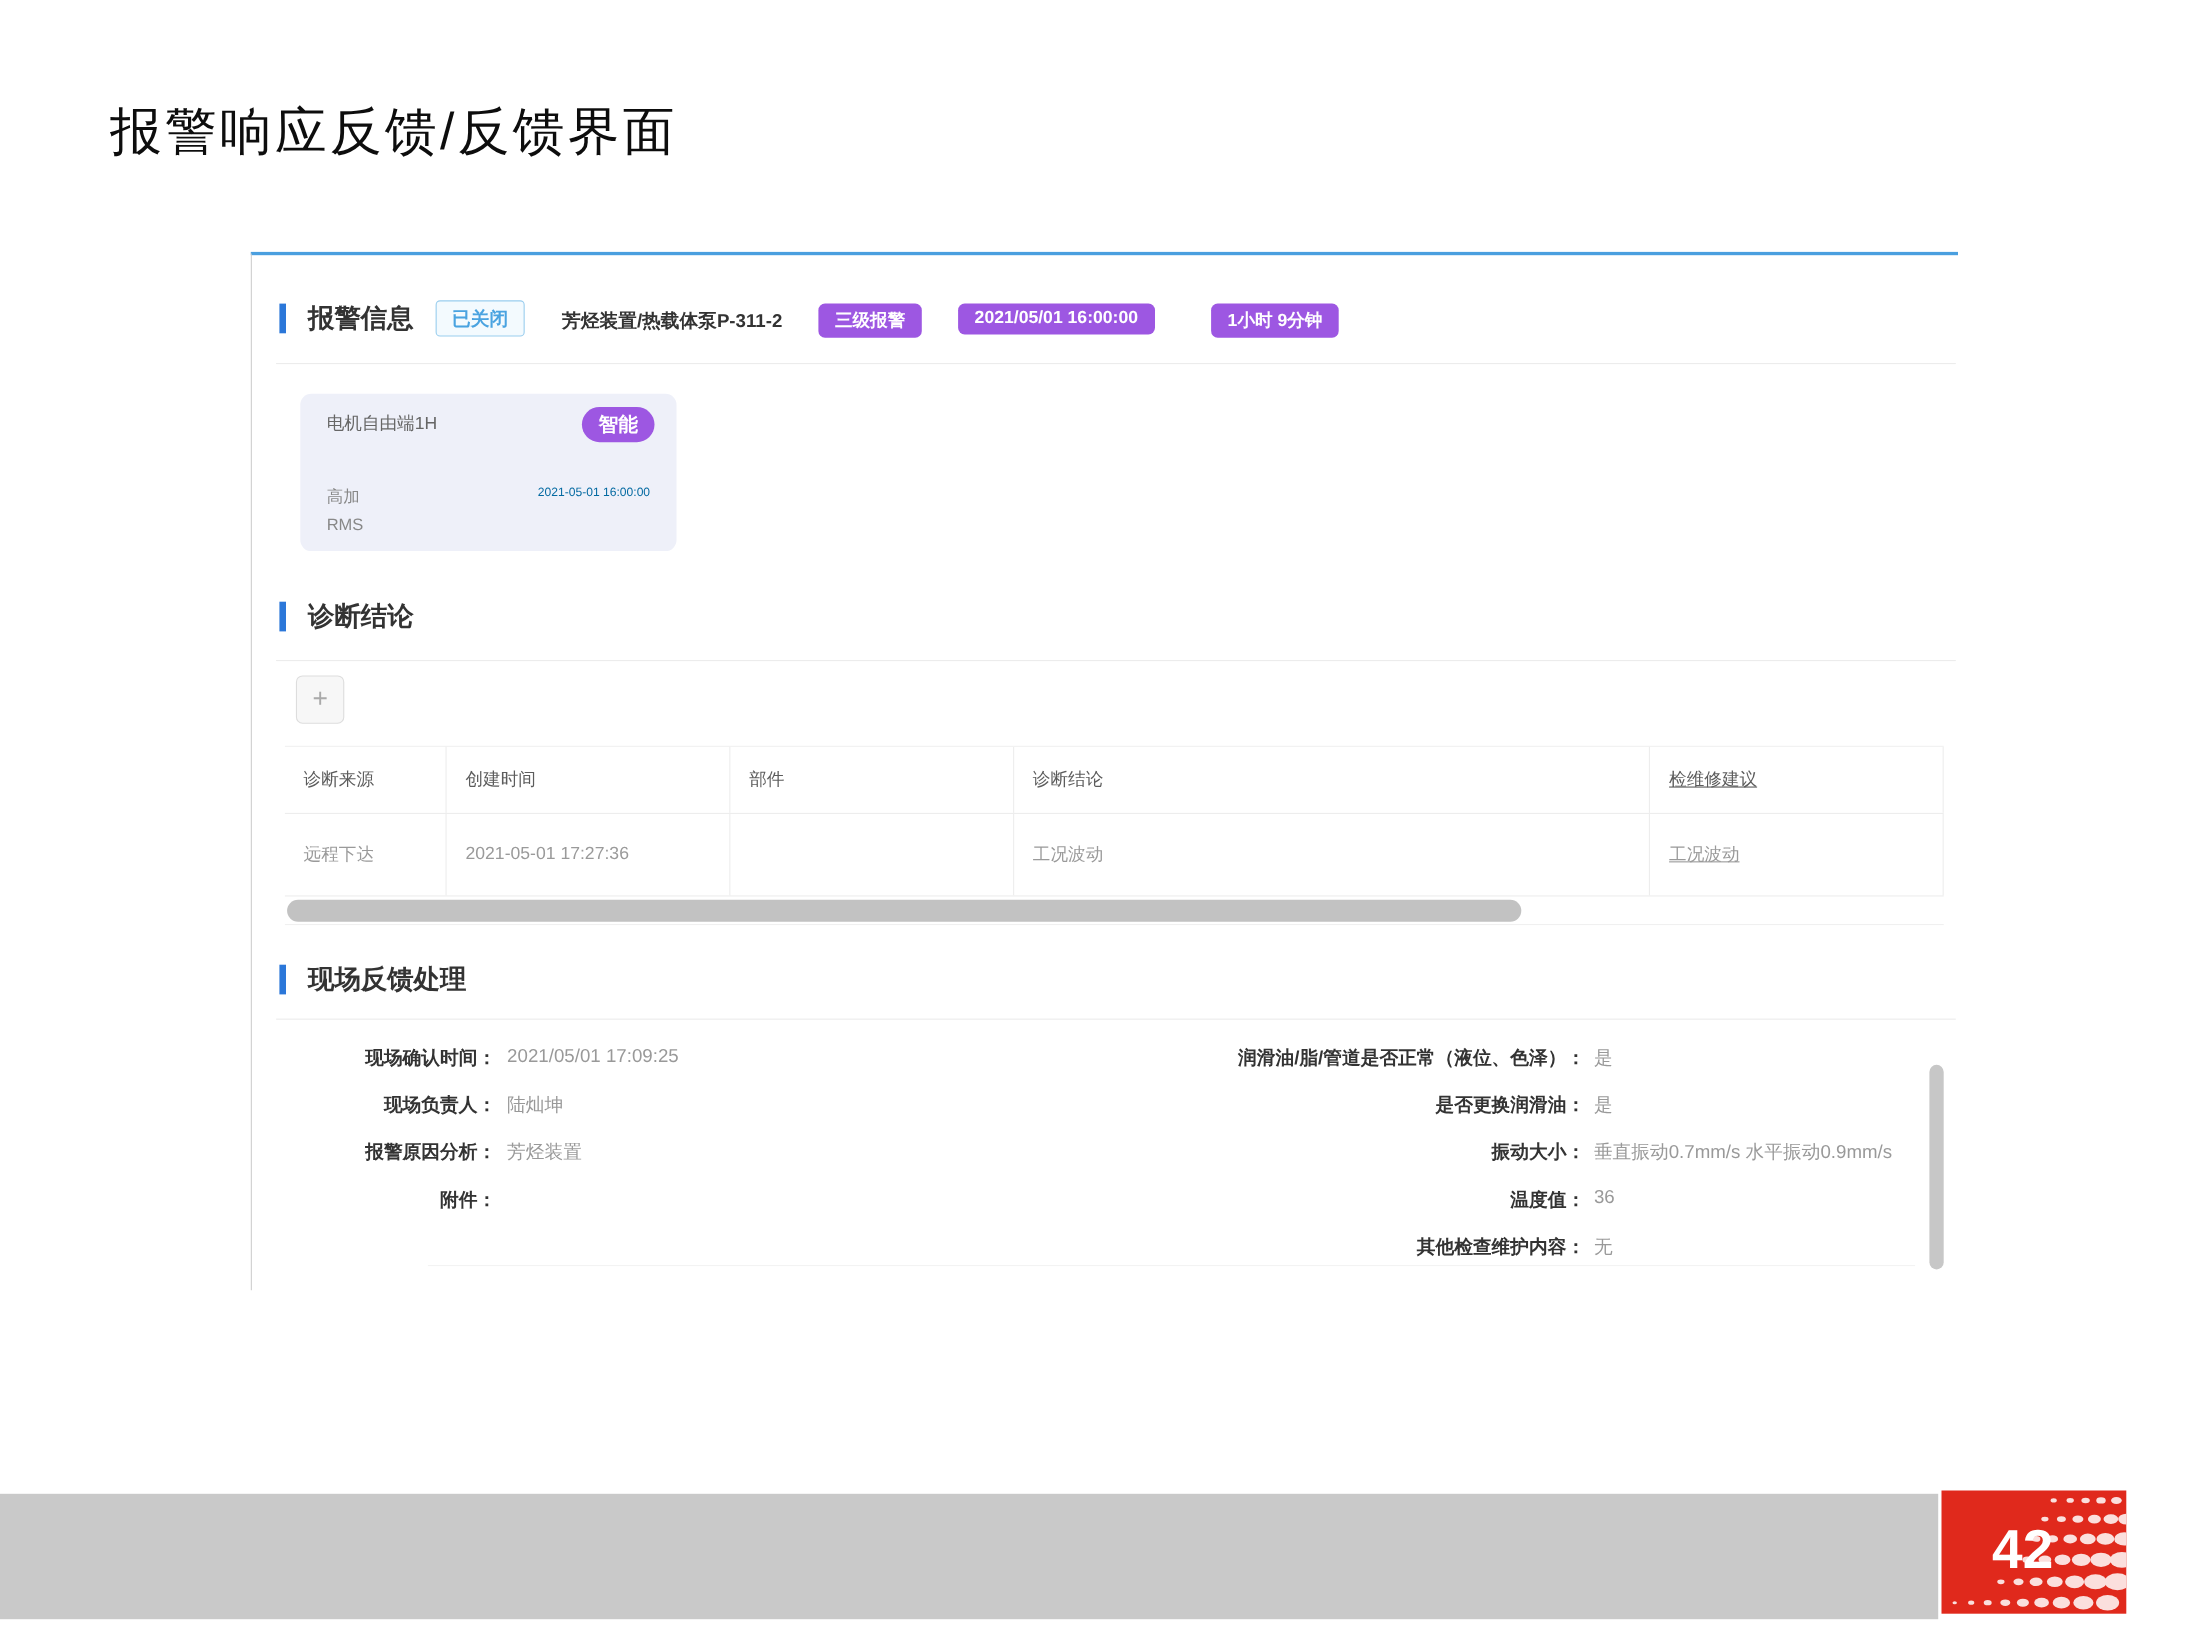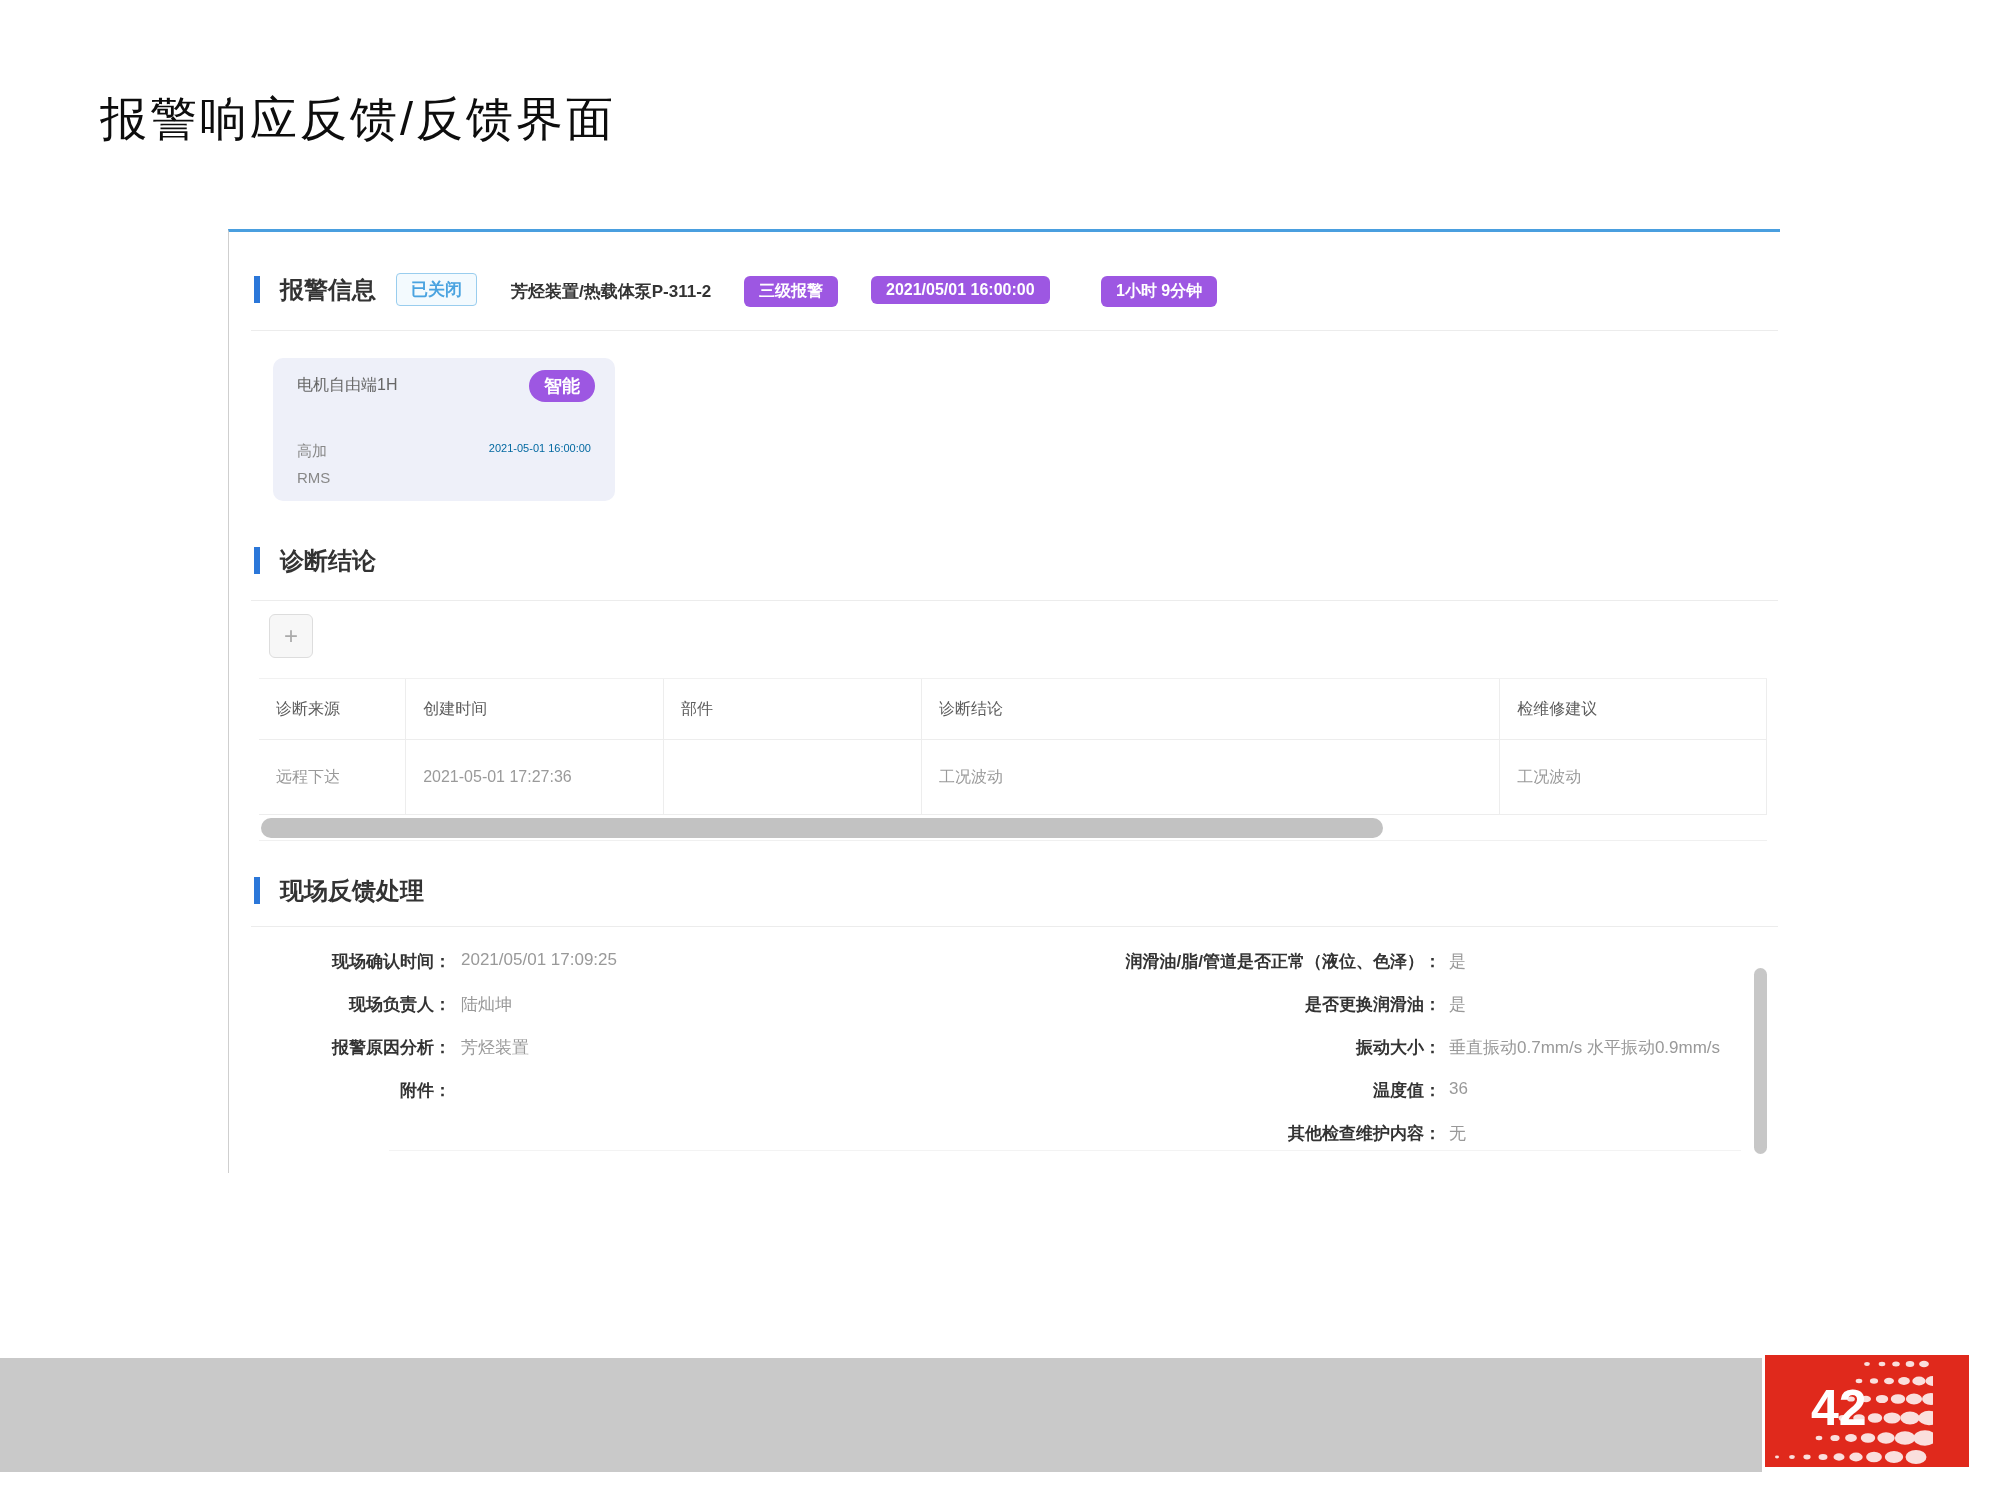--- a/index.html
+++ b/index.html
@@ -19,34 +19,34 @@
   .card-param{left:24px;top:84px;font-size:15px;color:#888;}
   .card-time{right:24px;top:84px;font-size:11px;color:#0369a1;}
   .card-metric{left:24px;top:111px;font-size:15px;color:#888;}
   .plus-btn{left:40px;top:382px;width:44px;height:44px;background:#f7f7f7;border:1px solid #ddd;border-radius:6px;color:#aaa;font-size:24px;display:flex;align-items:center;justify-content:center;box-sizing:border-box;}
   .tbl{left:30px;top:446px;width:1508px;font-size:16px;}
   .tr{display:flex;border-bottom:1px solid #ededed;}
   .tr.head{height:60px;border-top:1px solid #f1f1f1;color:#5c5c5c;}
   .tr.row{height:74px;color:#9a9a9a;}
   .td{display:flex;align-items:center;padding-left:17px;box-sizing:border-box;}
   .td:nth-child(n+2){border-left:1px solid #ededed;}
-  .td.c1{width:150px;}.td.c2{width:265px;}.td.c3{width:265px;}.td.c4{width:595px;}.td.c5{width:275px;border-right:1px solid #ededed;}
+  .td.c1{width:150px;}.td.c2{width:265px;}.td.c3{width:265px;}.td.c4{width:595px;}.td.c5{width:275px;border-right:1px solid #ededed;text-decoration:underline;}
   .hscroll{left:30px;top:586px;width:1508px;height:22px;border-bottom:1px solid #f0f0f0;}
   .hthumb{position:absolute;left:2px;top:0;width:1122px;height:20px;background:#c2c2c2;border-radius:10px;}
   .vscroll{left:1525px;top:736px;width:13px;height:186px;background:#c7c7c7;border-radius:7px;}
   .frow{height:26px;font-size:17px;}
   .flabel{position:absolute;text-align:right;font-weight:bold;color:#333;white-space:nowrap;}
   .fvalue{position:absolute;color:#999;white-space:nowrap;}
   .frow.l .flabel{left:18px;width:204px;}
   .frow.l .fvalue{left:232px;}
   .frow.r .flabel{left:560px;width:652px;}
   .frow.r .fvalue{left:1220px;}
   .feedback-endline{left:160px;top:918px;width:1352px;height:1px;background:#f3f3f3;}
   .footer-bar{left:0;top:1358px;width:1762px;height:114px;background:#c9c9c9;}
-  .page-box{left:1765px;top:1355px;width:204px;height:112px;background:#e0291c;overflow:hidden;}
+  .page-box{left:1765px;top:1355px;width:168px;height:112px;background:#e0291c;overflow:hidden;}
   .page-num{position:absolute;left:46px;top:24px;font-size:50px;font-weight:bold;color:#fff;z-index:2;}
   .dots{position:absolute;left:0;top:0;width:168px;height:112px;z-index:1;}
 </style>
 </head>
 <body>
 
 <div class="abs slide-title">报警响应反馈/反馈界面</div>
 
 <div class="abs panel">
 

